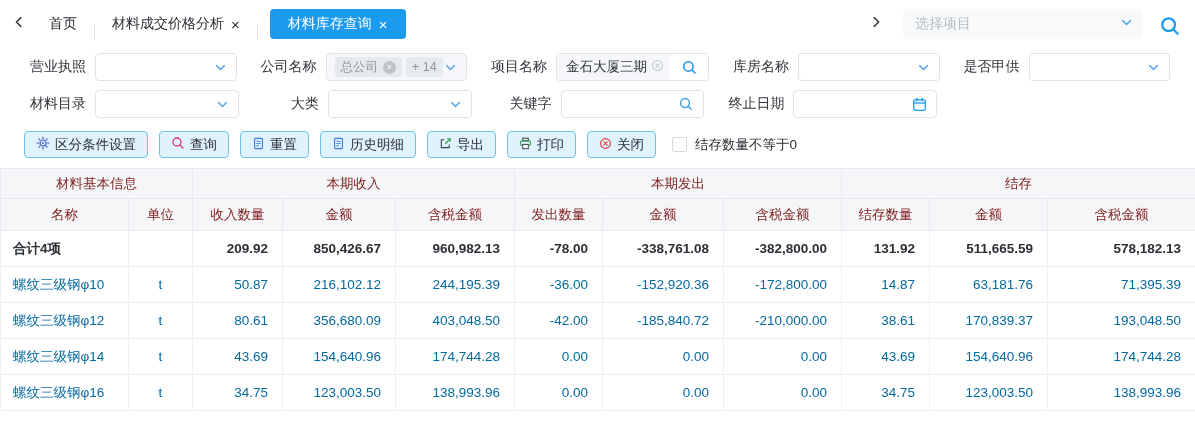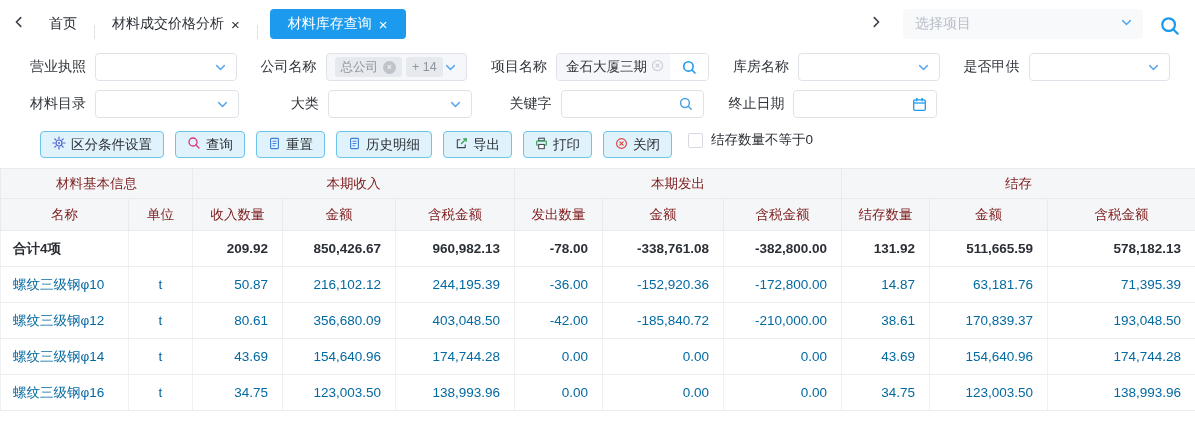--- a/index.html
+++ b/index.html
@@ -28,21 +28,21 @@
   .control .icon-right { flex-shrink:0; display:flex; align-items:center; }
   .control.multiselect { background:#f5f7fa; padding:0 9px 0 4px; }
   .tag { background:#e6e9ee; border-radius:3px; height:20px; display:flex; align-items:center; padding:0 6px; font-size:12.5px; color:#8f959d; margin-left:4px; gap:5px; white-space:nowrap; }
   .tag-close { width:13px; height:13px; border-radius:50%; background:#bfc3ca; color:#fff; font-size:9px; line-height:1; display:flex; align-items:center; justify-content:center; cursor:pointer; }
   .control.lookup { padding:0; overflow:hidden; }
   .lookup-text { flex:1; align-self:stretch; background:#f5f7fa; display:flex; align-items:center; padding:0 6px 0 9px; font-size:13.5px; color:#31353b; gap:4px; }
   .lookup-text .txt { flex:1; white-space:nowrap; overflow:hidden; }
   .lookup-btn { width:38px; align-self:stretch; display:flex; align-items:center; justify-content:center; background:#fff; cursor:pointer; }
 
   
-  .toolbar { display:flex; align-items:flex-start; padding:3px 0 10px 40px; }
+  .toolbar { display:flex; align-items:center; padding:3px 0 10px 24px; }
   .btn { display:inline-flex; align-items:center; gap:5px; height:27px; padding:0 11px; background:#e0f2fb; border:1px solid #6cc5e7; border-radius:4px; font-size:13.5px; color:#2b2f36; margin-right:11px; cursor:pointer; white-space:nowrap; font-family:inherit; }
   .checkbox-wrap { display:flex; align-items:center; gap:8px; margin-left:5px; cursor:pointer; }
   .checkbox { width:15px; height:15px; border:1px solid #d6dae0; border-radius:2px; background:#fff; }
   .checkbox-label { font-size:13.5px; color:#2b2f36; }
 
   
   table { width:1195px; border-collapse:collapse; table-layout:fixed; }
   thead th { background:#f4f6f8; font-weight:400; font-size:13.5px; color:#7f1d1d; border:1px solid #e7eaee; text-align:center; }
   thead tr.group-row th { height:30px; }
   thead tr.col-row th { height:32px; }

